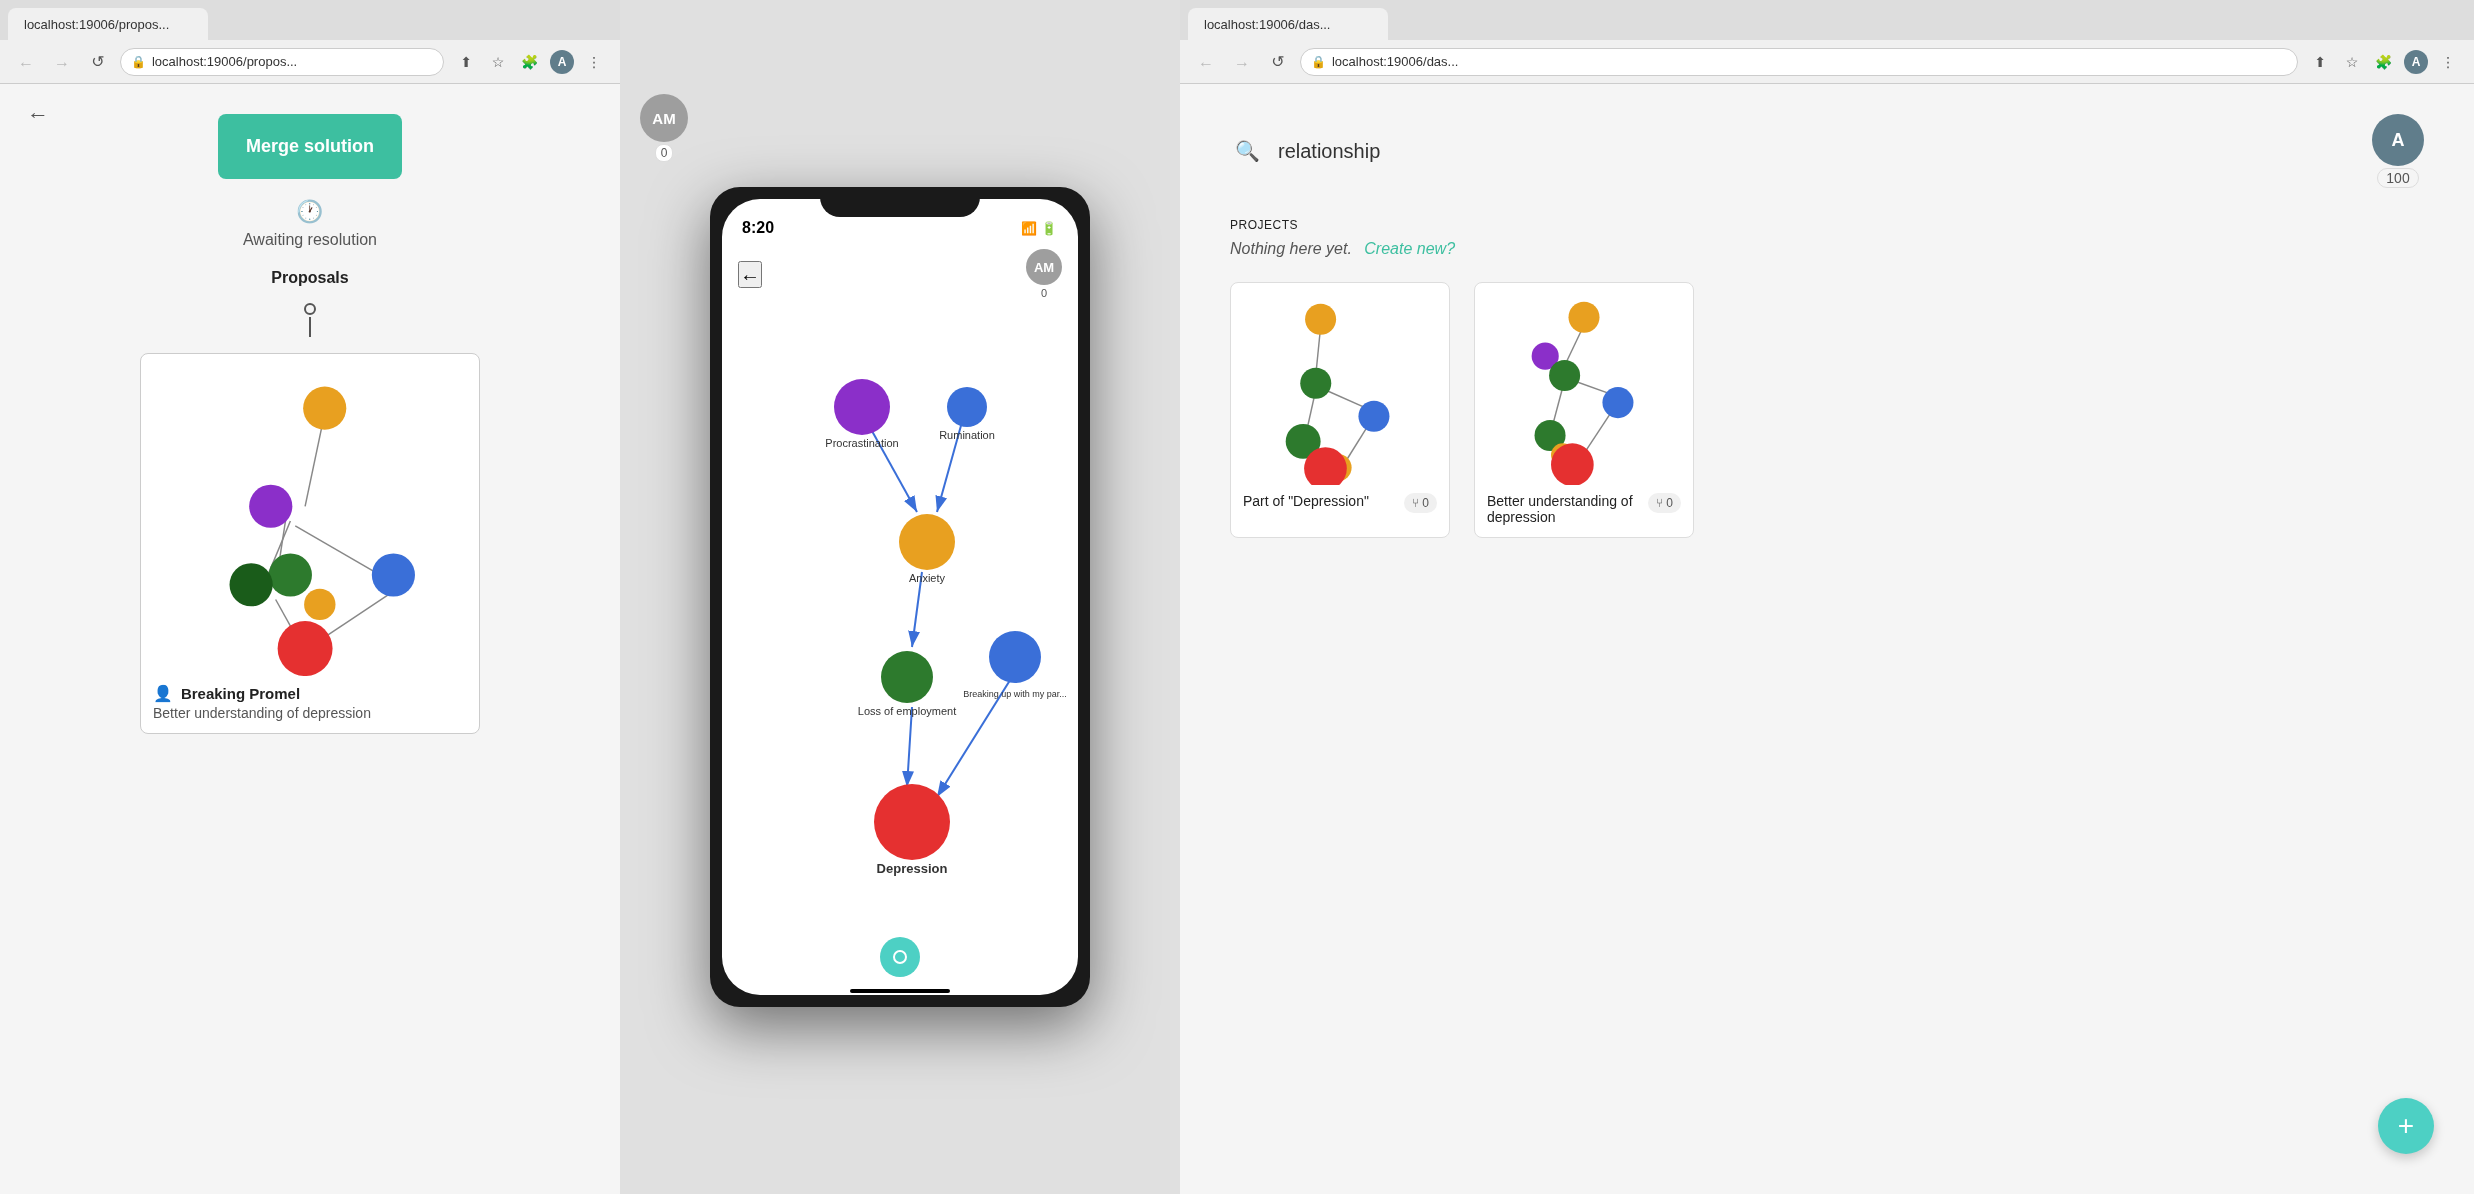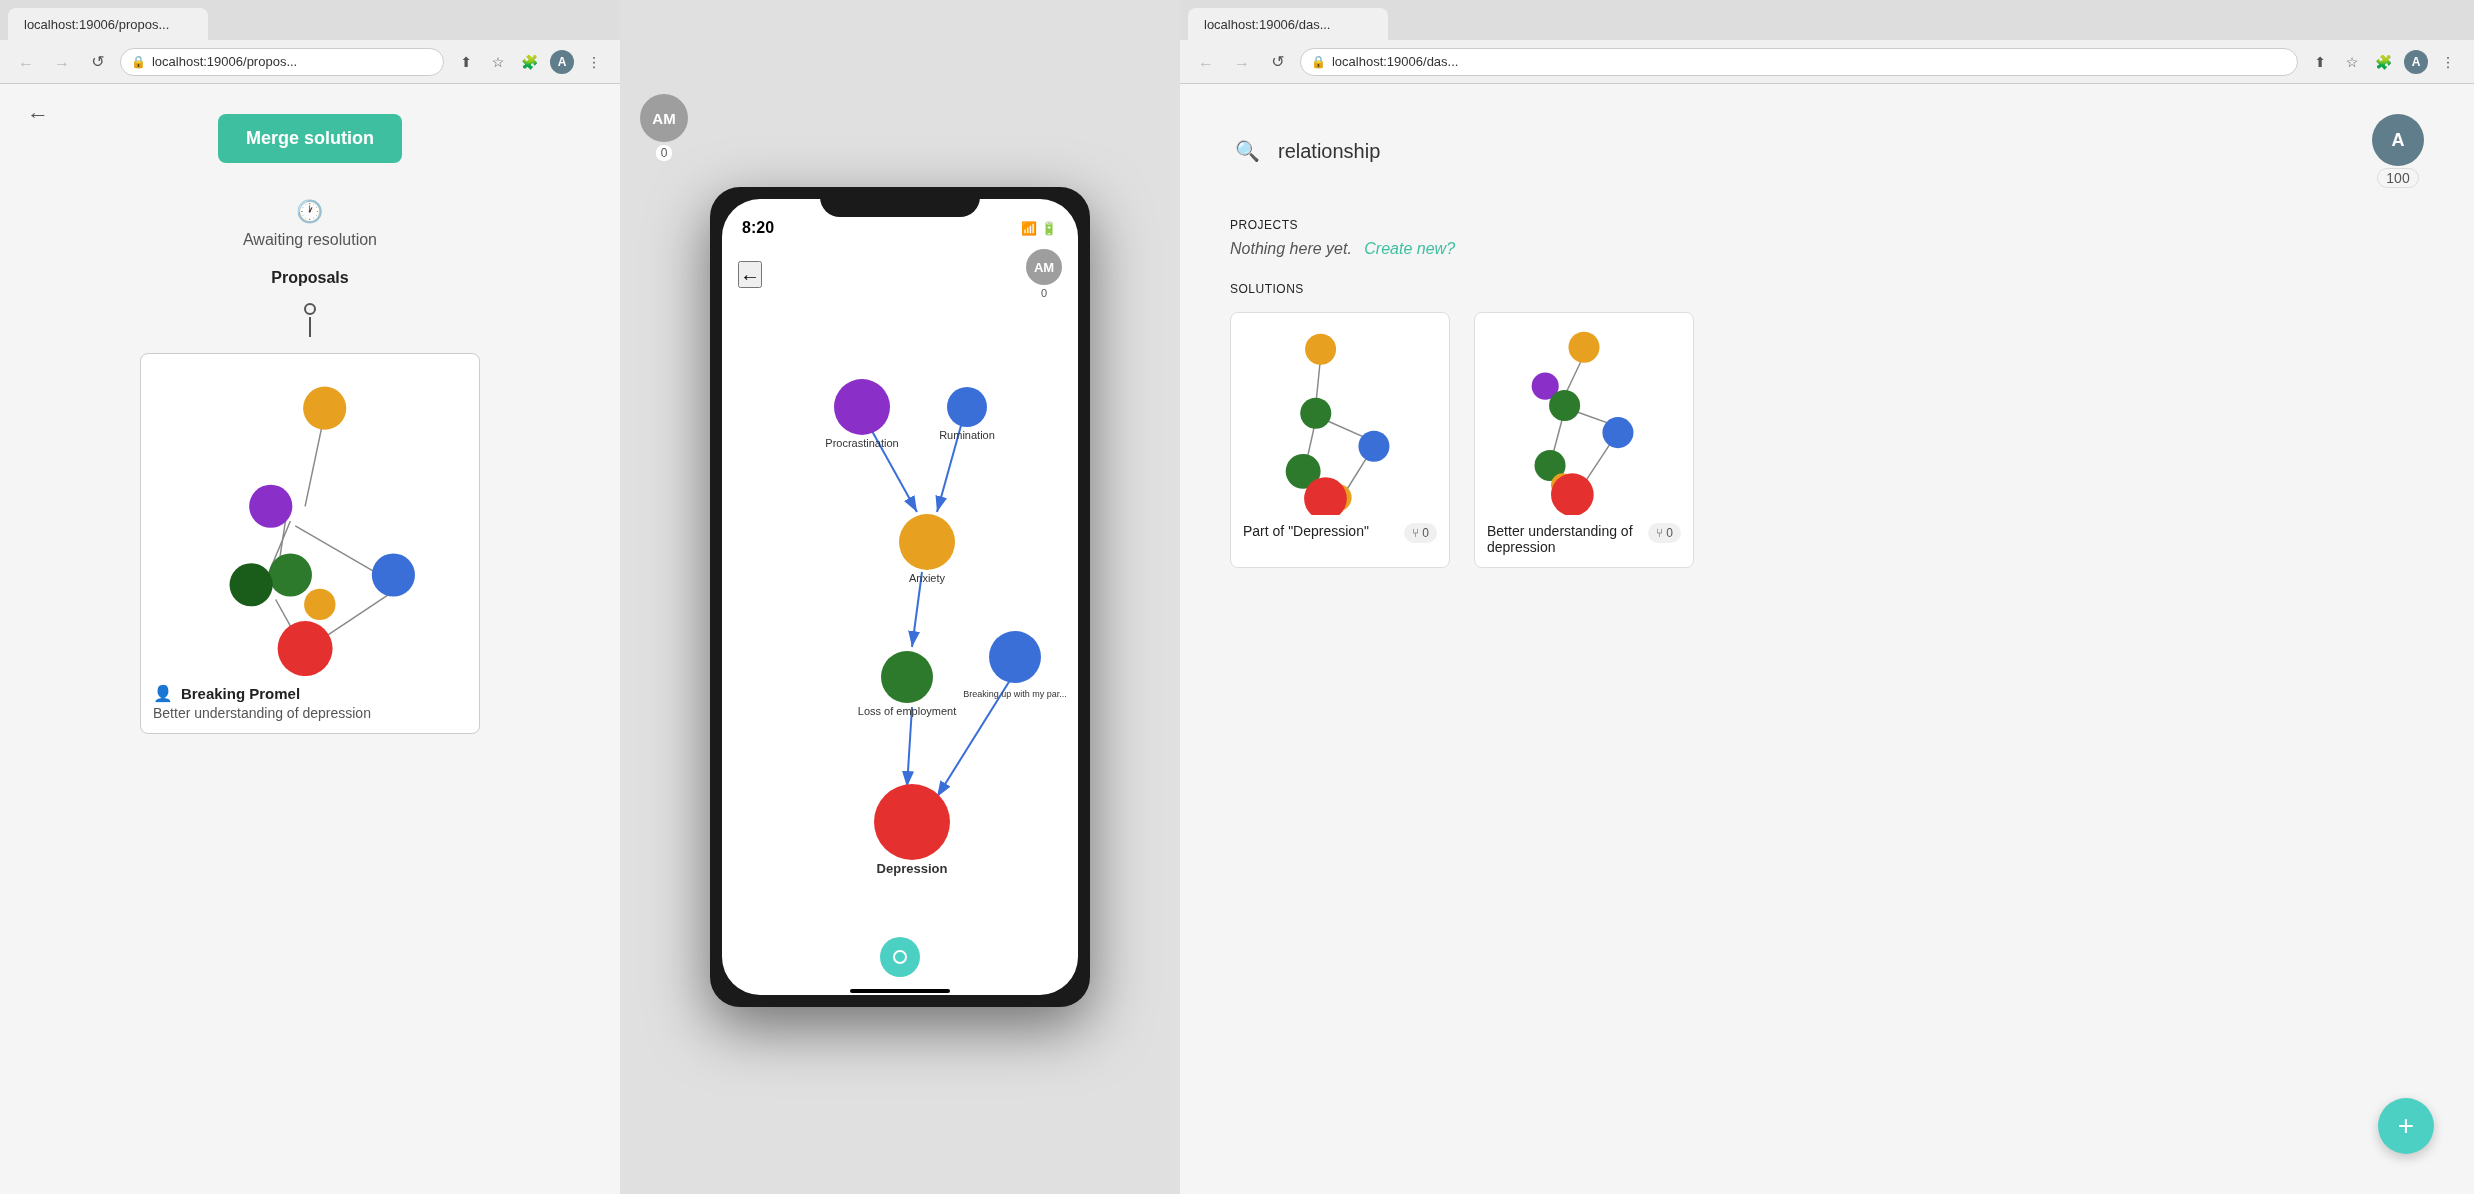--- a/index.html
+++ b/index.html
@@ -89,25 +89,25 @@
       align-items: center;
       justify-content: center;
       font-size: 14px;
       color: #555;
     }
     .merge-btn {
       background: #3dbfa0;
       color: white;
       border: none;
       border-radius: 8px;
-      padding: 14px 28px;
+      padding: 22px 28px;
       font-size: 18px;
       font-weight: 600;
       cursor: pointer;
-      margin-bottom: 24px;
+      margin-bottom: 8px;
     }
     .awaiting-section {
       display: flex;
       flex-direction: column;
       align-items: center;
       gap: 6px;
       color: #555;
       font-size: 16px;
     }
     .clock-icon { font-size: 22px; }
@@ -642,21 +642,20 @@
 
     <div style="margin-bottom:24px;">
       <div class="section-title">PROJECTS</div>
       <div style="margin-top:8px;font-style:italic;">
         <span class="nothing-text">Nothing here yet.</span>
         <span class="create-link" style="margin-left:8px;">Create new?</span>
       </div>
     </div>
 
     <div>
-      <div class="section-title">SOLUTIONS</div>
       <div class="solutions-grid" style="margin-top:16px;">
 
         <div class="sol-card">
           <div class="sol-card-graph">
             <svg viewBox="0 0 200 190" xmlns="http://www.w3.org/2000/svg">
 
               <line x1="80" y1="30" x2="75" y2="80" stroke="#888" stroke-width="1.5"></line>
               <line x1="75" y1="95" x2="65" y2="140" stroke="#888" stroke-width="1.5"></line>
               <line x1="85" y1="95" x2="130" y2="115" stroke="#888" stroke-width="1.5"></line>
               <line x1="65" y1="155" x2="95" y2="170" stroke="#888" stroke-width="1.5"></line>

